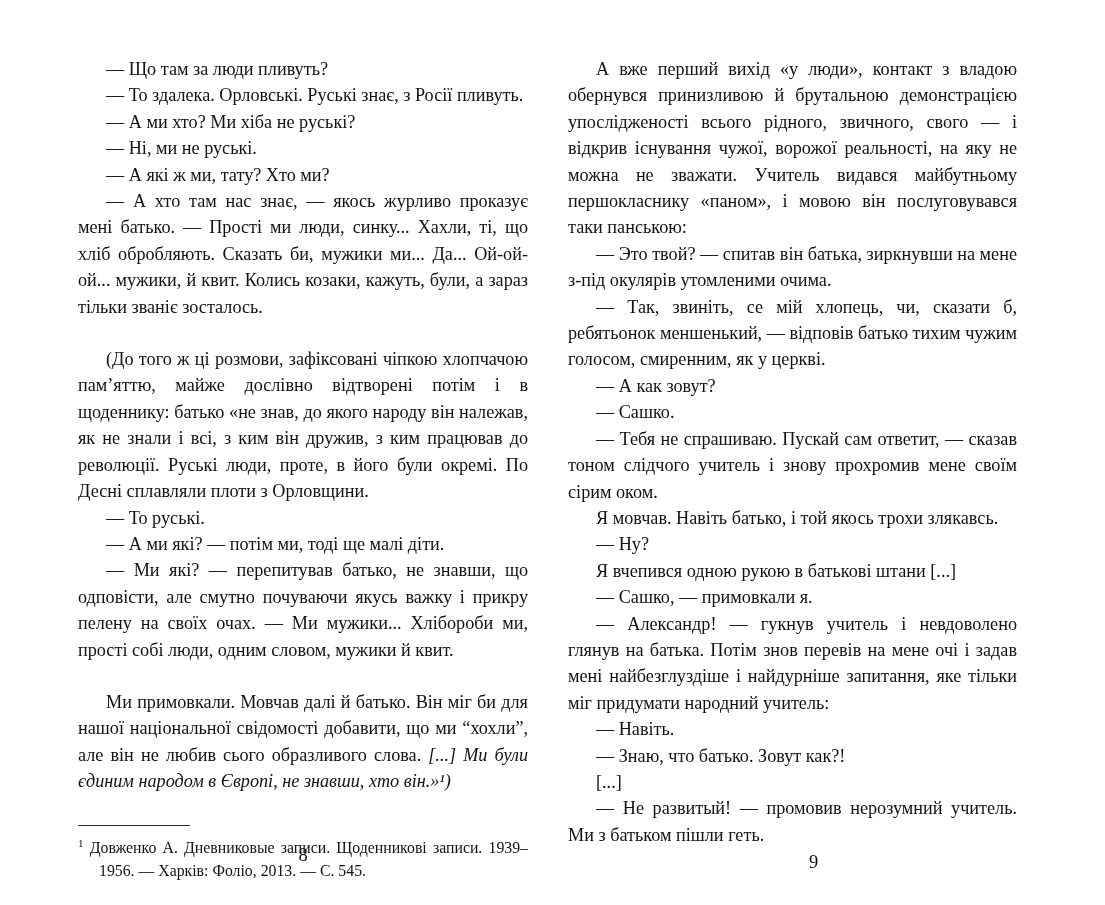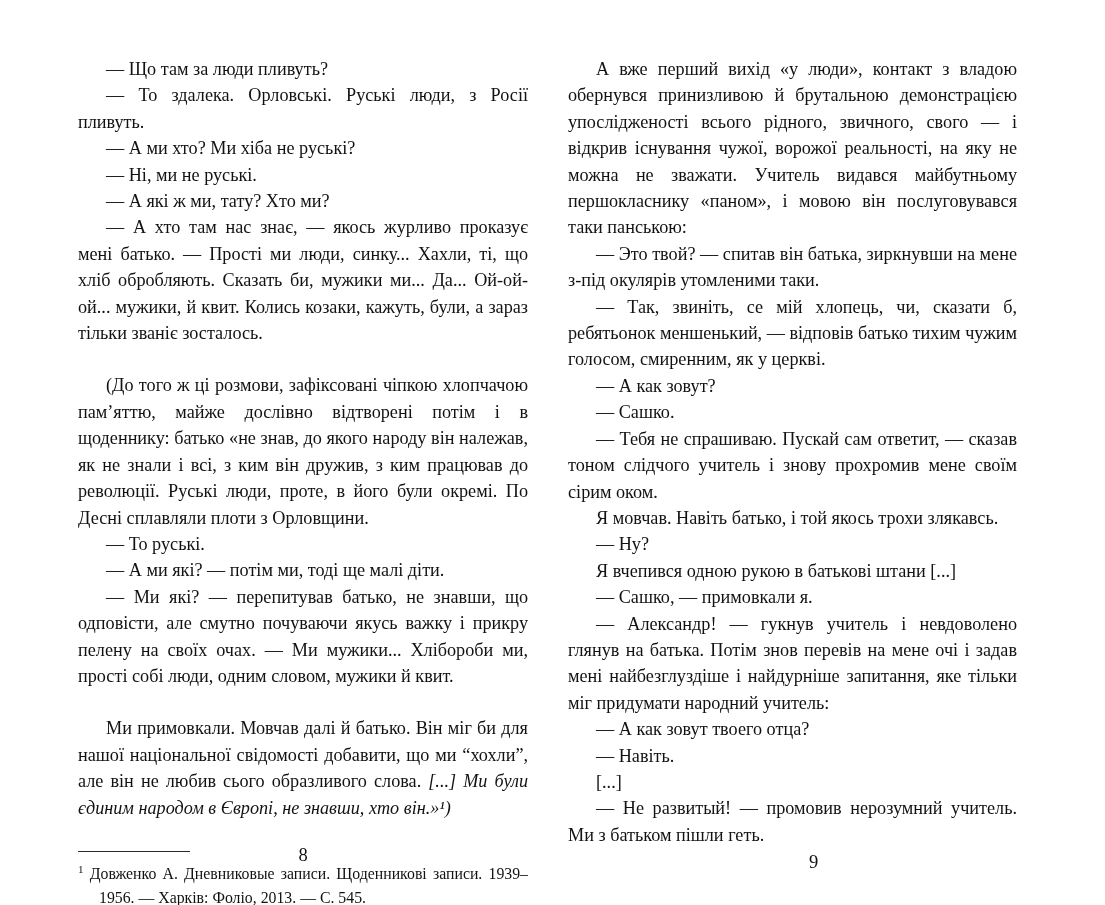--- a/index.html
+++ b/index.html
@@ -53,51 +53,51 @@
   .page-number.left  { left: 78px;  width: 450px; top: 845px; }
   .page-number.right { left: 589px; width: 449px; top: 852px; }
 </style>
 </head>
 <body>
 
 <div class="spread">
 
   <div class="page-body left">
     <p class="para">— Що там за люди пливуть?</p>
-    <p class="para">— То здалека. Орловські. Руські люди, з Росії пливуть.</p>
+    <p class="para">— То здалека. Орловські. Руські знає, з Росії пливуть.</p>
     <p class="para">— А ми хто? Ми хіба не руські?</p>
     <p class="para">— Ні, ми не руські.</p>
     <p class="para">— А які ж ми, тату? Хто ми?</p>
     <p class="para">— А хто там нас знає, — якось журливо проказує мені батько. — Прості ми люди, синку... Хахли, ті, що хліб обробляють. Сказать би, мужики ми... Да... Ой-ой-ой... мужики, й квит. Колись козаки, кажуть, були, а зараз тільки званіє зосталось.</p>
     <p class="para gap">(До того ж ці розмови, зафіксовані чіпкою хлопчачою пам’яттю, майже дослівно відтворені потім і в щоденнику: батько «не знав, до якого народу він належав, як не знали і всі, з ким він дружив, з ким працював до революції. Руські люди, проте, в його були окремі. По Десні сплавляли плоти з Орловщини.</p>
     <p class="para">— То руські.</p>
     <p class="para">— А ми які? — потім ми, тоді ще малі діти.</p>
     <p class="para">— Ми які? — перепитував батько, не знавши, що одповісти, але смутно почуваючи якусь важку і прикру пелену на своїх очах. — Ми мужики... Хлібороби ми, прості собі люди, одним словом, мужики й квит.</p>
     <p class="para gap"><span>Ми примовкали. Мовчав далі й батько. Він міг би для нашої національної свідомості добавити, що ми “хохли”, але він не любив сього образливого слова. </span><span class="italic">[...] Ми були єдиним народом в Європі, не знавши, хто він.»¹)</span></p>
 
     <div class="footnote">
       <div class="footnote-rule"></div>
       <p class="footnote-text"><sup>1</sup><span> Довженко А. Дневниковые записи. Щоденникові записи. 1939–1956. — Харків: Фоліо, 2013. — С. 545.</span></p>
     </div>
   </div>
 
   <div class="page-body right">
     <p class="para">А вже перший вихід «у люди», контакт з владою обернувся принизливою й брутальною демонстрацією упослідженості всього рідного, звичного, свого — і відкрив існування чужої, ворожої реальності, на яку не можна не зважати. Учитель видався майбутньому першокласнику «паном», і мовою він послуговувався таки панською:</p>
-    <p class="para">— Это твой? — спитав він батька, зиркнувши на мене з-під окулярів утомленими таки.</p>
+    <p class="para">— Это твой? — спитав він батька, зиркнувши на мене з-під окулярів утомленими очима.</p>
     <p class="para">— Так, звиніть, се мій хлопець, чи, сказати б, ребятьонок меншенький, — відповів батько тихим чужим голосом, смиренним, як у церкві.</p>
     <p class="para">— А как зовут?</p>
     <p class="para">— Сашко.</p>
     <p class="para">— Тебя не спрашиваю. Пускай сам ответит, — сказав тоном слідчого учитель і знову прохромив мене своїм сірим оком.</p>
     <p class="para">Я мовчав. Навіть батько, і той якось трохи злякавсь.</p>
     <p class="para">— Ну?</p>
     <p class="para">Я вчепився одною рукою в батькові штани [...]</p>
     <p class="para">— Сашко, — примовкали я.</p>
     <p class="para">— Александр! — гукнув учитель і невдоволено глянув на батька. Потім знов перевів на мене очі і задав мені найбезглуздіше і найдурніше запитання, яке тільки міг придумати народний учитель:</p>
-    <p class="para">— А как зовут твоего отца?</p>
     <p class="para">— Навіть.</p>
+    <p class="para">— Знаю, что батько. Зовут как?!</p>
     <p class="para">[...]</p>
     <p class="para">— Не развитый! — промовив нерозумний учитель. Ми з батьком пішли геть.</p>
   </div>
 
   <div class="page-number left">8</div>
   <div class="page-number right">9</div>
 
 </div>
 
 </body></html>

